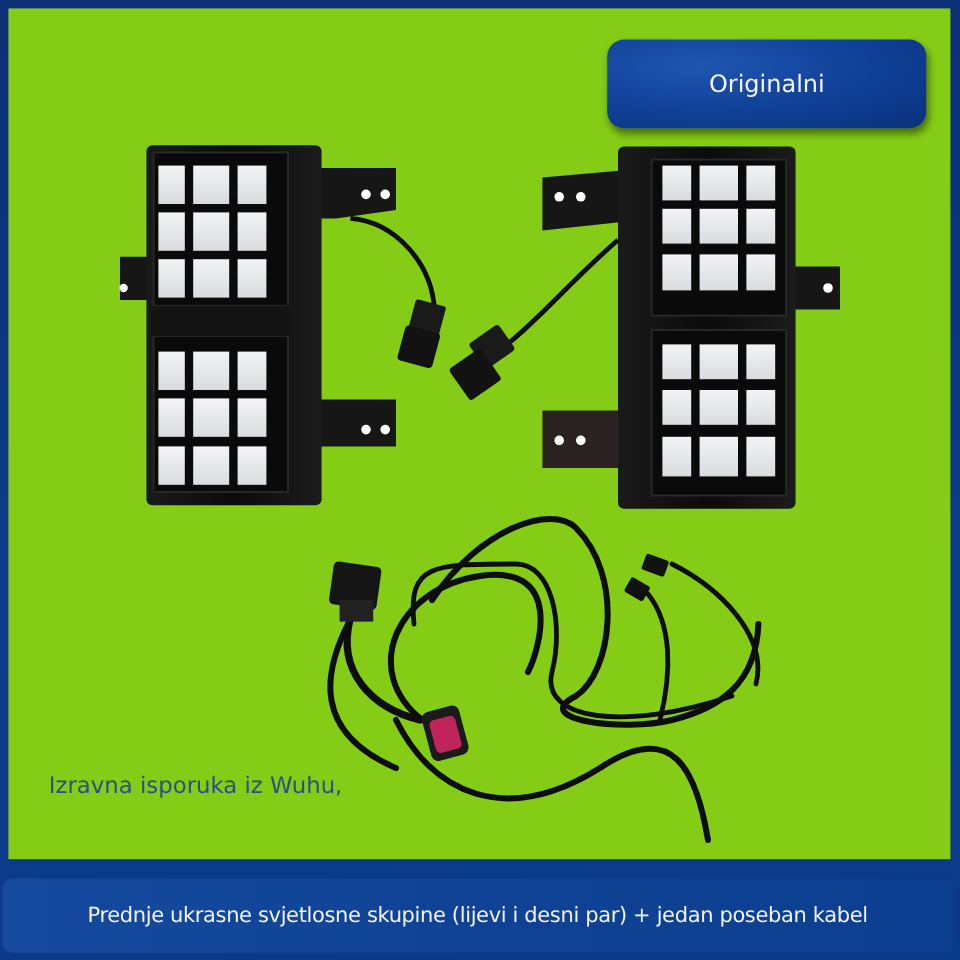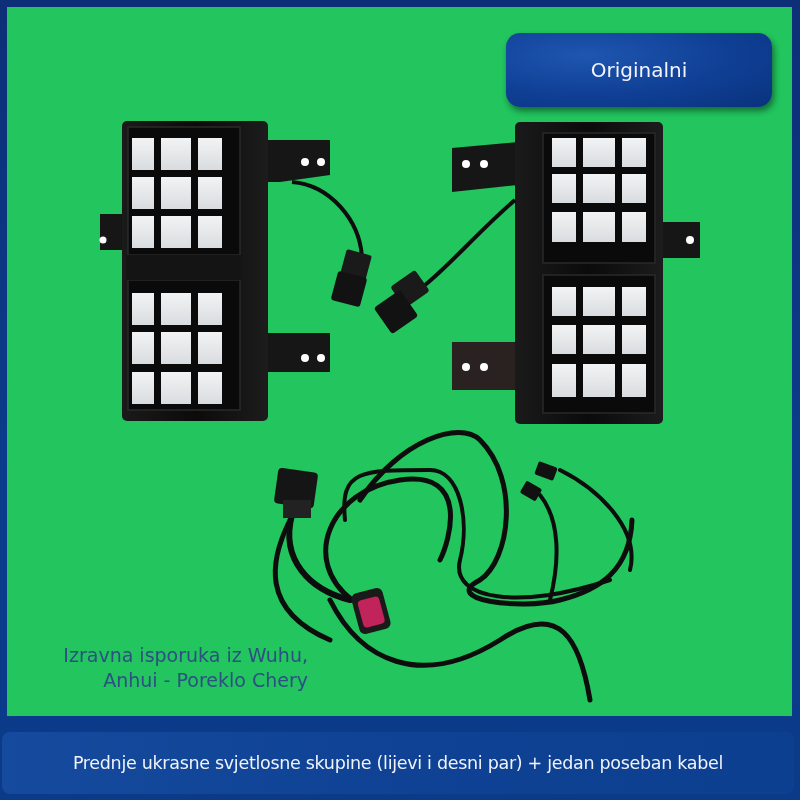--- a/index.html
+++ b/index.html
@@ -8,34 +8,34 @@
     background: #0b3a86;
     font-family: "DejaVu Sans", sans-serif;
     position: relative;
   }
   .frame {
     position: absolute; left: 0; top: 0; width: 800px; height: 800px;
     background: linear-gradient(180deg, #0d2f78 0%, #0b3c8c 60%, #0a3a88 100%);
   }
   .canvas {
     position: absolute; left: 7px; top: 7px; width: 785px; height: 709px;
-    background: #22c55e; overflow: hidden;
+    background: #84cc16; overflow: hidden;
   }
   .badge {
     position: absolute; left: 506px; top: 33px; width: 266px; height: 74px;
     border-radius: 14px;
     background: radial-gradient(ellipse at 30% 30%, #1f56b0 0%, #0f3f95 55%, #0a327c 100%);
     box-shadow: 2px 4px 6px rgba(0,0,0,0.45);
     color: #f2f5fb; text-align: center;
     display: flex; flex-direction: column; justify-content: center;
     font-size: 20px; line-height: 26px;
   }
   .origin-note {
     position: absolute; left: 18px; top: 643px; width: 290px;
-    color: #2d4f84; text-align: right; font-size: 19px; line-height: 25px;
+    color: #2d4f84; text-align: center; font-size: 19px; line-height: 25px;
   }
   .footer {
     position: absolute; left: 0; top: 716px; width: 800px; height: 84px;
   }
   .footer-band {
     position: absolute; left: 2px; top: 16px; width: 792px; height: 62px;
     border-radius: 8px;
     background: linear-gradient(90deg, #154a9e 0%, #0f4294 50%, #0d3f90 100%);
     display: flex; align-items: center; justify-content: center;
   }
@@ -161,21 +161,20 @@
       <rect x="522" y="484" width="18" height="14" rx="2" fill="#111" transform="rotate(30 531 491)"></rect>
     </g>
   </svg>
 
   <div class="badge" style="left:499px; top:26px;">
     <span>Originalni</span>
   </div>
 
   <div class="origin-note" style="left:11px; top:636px;">
     <div>Izravna isporuka iz Wuhu,</div>
-    <div>Anhui - Poreklo Chery</div>
   </div>
 </div>
 
 <div class="footer">
   <div class="footer-band">
     <span class="footer-text">Prednje ukrasne svjetlosne skupine (lijevi i desni par) + jedan poseban kabel</span>
   </div>
 </div>
 
 </body></html>

